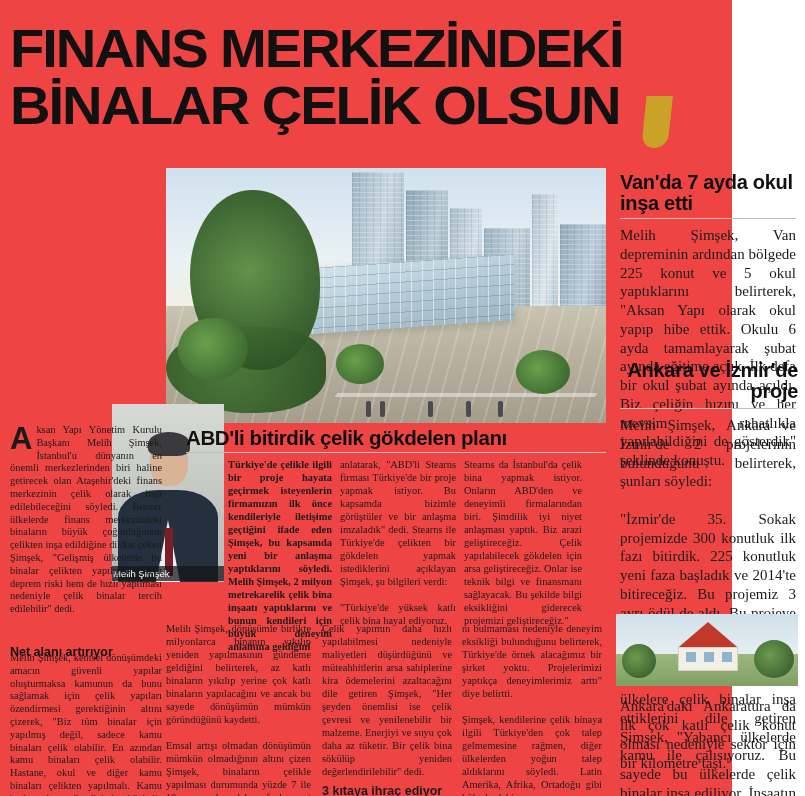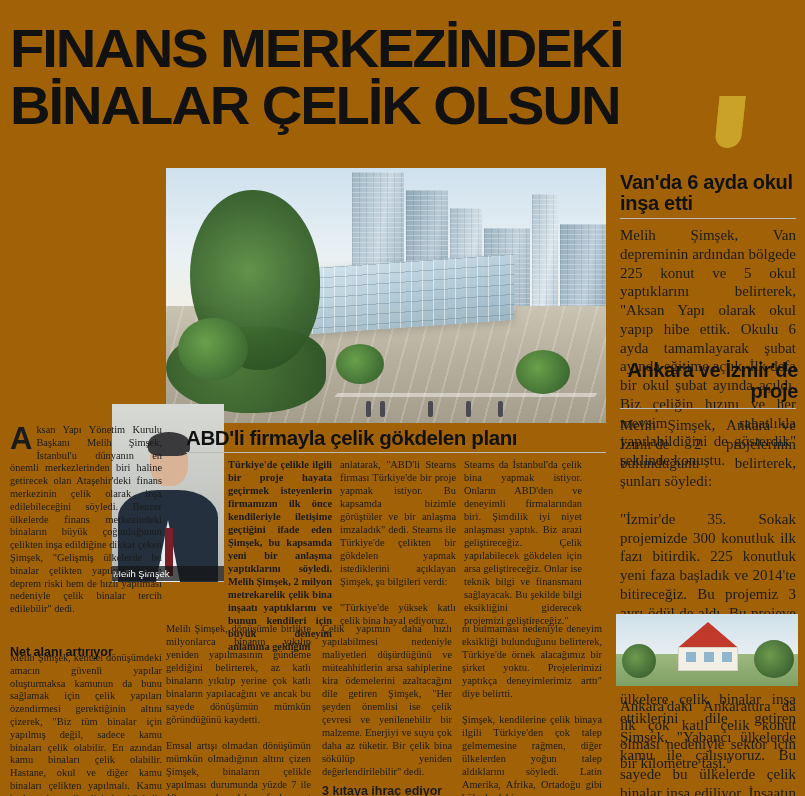--- a/index.html
+++ b/index.html
@@ -10,23 +10,23 @@
   body {
     width: 805px;
     height: 796px;
     font-family: "Liberation Serif", serif;
     color: #111;
     position: relative;
     overflow: hidden;
   }
   .page {
     position: relative;
-    width: 805px;
+    width: 732px;
     height: 796px;
-    background: #a16207;
+    background: #ef4444;
   }
 
   
   .headline {
     position: absolute;
     left: 10px;
     top: 22px;
     width: 785px;
   }
   .headline .line {
@@ -402,21 +402,21 @@
   <div class="portrait-name">Melih Şimşek</div>
 
   <div class="left-body">
     <p><span class="dropcap">A</span><span>ksan Yapı Yönetim Kurulu Başkanı Melih Şimşek, İstanbul'u dünyanın en önemli merkezlerinden biri haline getirecek olan Ataşehir'deki finans merkezinin çelik olarak inşa edilebileceğini söyledi. Benzer ülkelerde finans merkezindeki binaların büyük çoğunluğunun çelikten inşa edildiğine dikkat çeken Şimşek, "Gelişmiş ülkelerde bu binalar çelikten yapılıyor. Hem deprem riski hem de hızlı yapılması nedeniyle çelik binalar tercih edilebilir" dedi.</span></p>
   </div>
   <div class="subhead left-sub">Net alanı artırıyor</div>
   <div class="left-body2">
     <p>Melih Şimşek, kentsel dönüşümdeki amacın güvenli yapılar oluşturmaksa kamunun da bunu sağlamak için çelik yapıları özendirmesi gerektiğinin altını çizerek, "Biz tüm binalar için yapılmış değil, sadece kamu binaları çelik olabilir. En azından kamu binaları çelik olabilir. Hastane, okul ve diğer kamu binaları çelikten yapılmalı. Kamu bu konuda teşvik edici olmalı" dedi.</p>
   </div>
 
-  <div class="mid-head">ABD'li firmayla çelik gökdelen planı</div>
+  <div class="mid-head">ABD'li bitirdik çelik gökdelen planı</div>
   <div class="mid-rule"></div>
 
   <div class="col c-a">
     <p>Türkiye'de çelikle ilgili bir proje hayata geçirmek isteyenlerin firmamızın ilk önce kendileriyle iletişime geçtiğini ifade eden Şimşek, bu kapsamda yeni bir anlaşma yaptıklarını söyledi. Melih Şimşek, 2 milyon metrekarelik çelik bina inşaatı yaptıklarını ve bunun kendileri için büyük deneyim anlamına geldiğini</p>
   </div>
   <div class="col c-b">
     <p style="white-space:pre-line">anlatarak, "ABD'li Stearns firması Türkiye'de bir proje yapmak istiyor. Bu kapsamda bizimle görüştüler ve bir anlaşma imzaladık" dedi. Stearns ile Türkiye'de çelikten bir gökdelen yapmak istediklerini açıklayan Şimşek, şu bilgileri verdi:
 
 "Türkiye'de yüksek katlı çelik bina hayal ediyoruz.</p>
   </div>
@@ -433,21 +433,21 @@
     <p>Çelik yapımın daha hızlı yapılabilmesi nedeniyle maliyetleri düşürdüğünü ve müteahhitlerin arsa sahiplerine kira ödemelerini azaltacağını dile getiren Şimşek, "Her şeyden önemlisi ise çelik çevresi ve yenilenebilir bir malzeme. Enerjiyi ve suyu çok daha az tüketir. Bir çelik bina sökülüp yeniden değerlendirilebilir" dedi.</p>
     <div class="lower-sub">3 kıtaya ihraç ediyor</div>
 
   </div>
   <div class="col c-f">
     <p style="white-space:pre-line">nı bulmaması nedeniyle deneyim eksikliği bulunduğunu belirterek, Türkiye'de örnek alacağımız bir şirket yoktu. Projelerimizi yaptıkça deneyimlerimiz arttı" diye belirtti.
 
 Şimşek, kendilerine çelik binaya ilgili Türkiye'den çok talep gelmemesine rağmen, diğer ülkelerden yoğun talep aldıklarını söyledi. Latin Amerika, Afrika, Ortadoğu gibi bölgelerdeki</p>
   </div>
 
-  <div class="rail-head rh1">Van'da 6 ayda okul inşa etti</div>
+  <div class="rail-head rh1">Van'da 7 ayda okul inşa etti</div>
   <div class="rail-rule rr1"></div>
   <div class="rail-body rb1">
     <p>Melih Şimşek, Van depreminin ardından bölgede 225 konut ve 5 okul yaptıklarını belirterek, "Aksan Yapı olarak okul yapıp hibe ettik. Okulu 6 ayda tamamlayarak şubat ayında eğitime açtık. İlk defa bir okul şubat ayında açıldı. Biz çeliğin hızını ve her mevsim rahatlıkla yapılabildiğini de gösterdik" şeklinde konuştu.</p>
   </div>
 
   <div class="rail-head rh2">Ankara ve İzmir'de proje</div>
   <div class="rail-rule rr2"></div>
   <div class="rail-body rb2">
     <p style="white-space:pre-line">Melih Şimşek, Ankara ve İzmir'de 2 projelerinin bulunduğunu belirterek, şunları söyledi:
 

